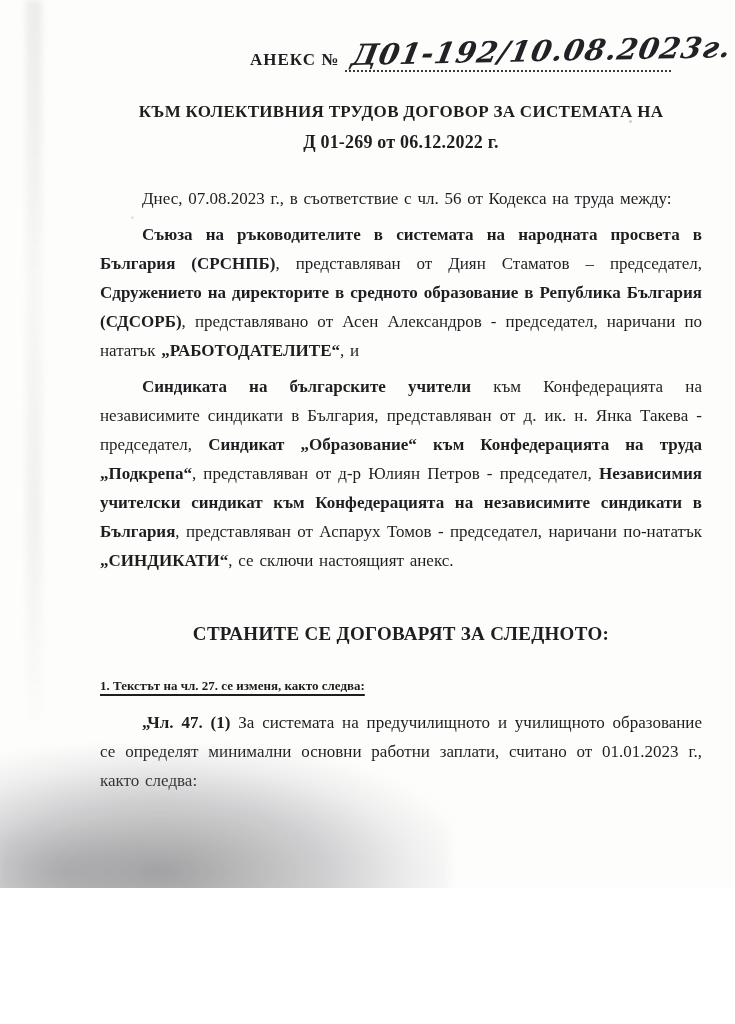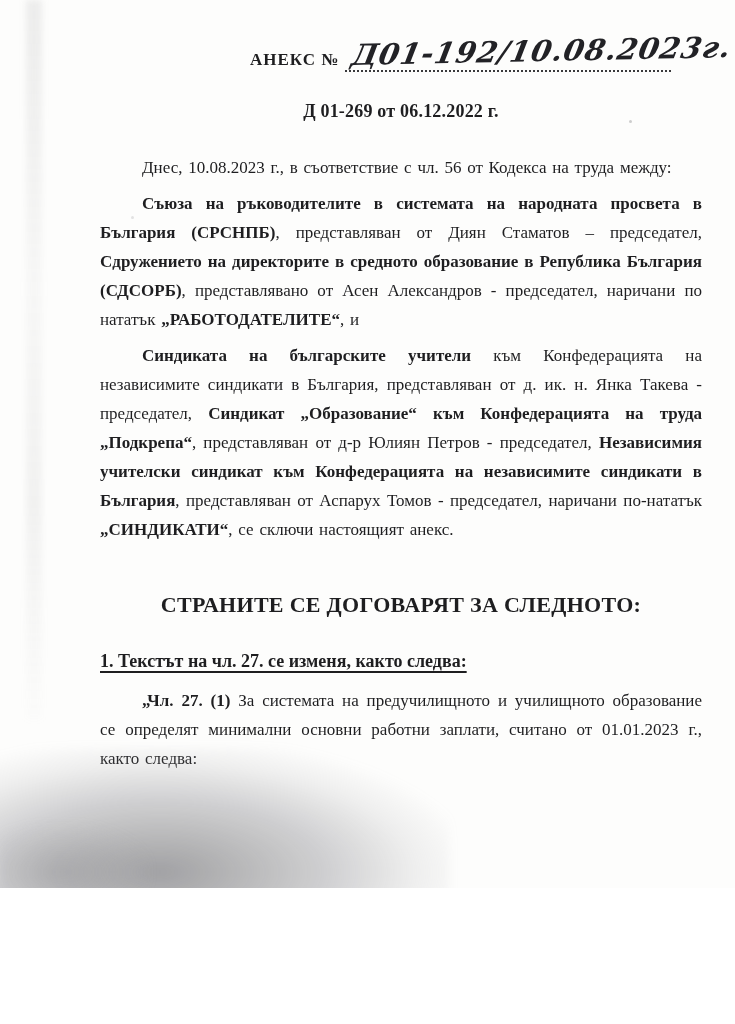--- a/index.html
+++ b/index.html
@@ -82,27 +82,27 @@
     text-align: justify;
     text-indent: 42px;
     word-spacing: 1.5px;
   }
   .para.first { margin-top: 26px; }
   .b { font-weight: bold; }
   .section-heading {
     margin-top: 48px;
     text-align: center;
     font-weight: bold;
-    font-size: 22px;
+    font-size: 19px;
     letter-spacing: 0.3px;
   }
   .clause-heading {
     margin-top: 33px;
     font-weight: bold;
-    font-size: 18px;
+    font-size: 13px;
   }
   .clause-heading .u {
     text-decoration: underline;
     text-decoration-thickness: 2px;
     text-underline-offset: 4px;
   }
   .clause-heading + .para { margin-top: 14px; }
   
   .smudge-main {
     position: absolute;
@@ -146,37 +146,38 @@
 
     <div class="annex-line">
       <span class="annex-label">АНЕКС №</span>
       <span class="annex-number">
         <span class="dotted-line"></span>
         <span class="hw">Д01-192/10.08.2023г.</span>
       </span>
     </div>
 
     <div class="doc-title">
+      <div class="t-line">КЪМ КОЛЕКТИВНИЯ ТРУДОВ ДОГОВОР ЗА СИСТЕМАТА НА</div>
       <div class="t-line t-sub">Д 01-269 от 06.12.2022 г.</div>
     </div>
 
-    <p class="para first"><span>Днес, 10.08.2023 г., в съответствие с чл. 56 от Кодекса на труда между:</span></p>
+    <p class="para first"><span>Днес, 07.08.2023 г., в съответствие с чл. 56 от Кодекса на труда между:</span></p>
 
 
     <p class="para"><span class="b">Съюза на ръководителите в системата на народната просвета в България (СРСНПБ)</span><span>, представляван от Диян Стаматов – председател, </span><span class="b">Сдружението на директорите в средното образование в Република България (СДСОРБ)</span><span>, представлявано от Асен Александров - председател, наричани по нататък </span><span class="b">„РАБОТОДАТЕЛИТЕ“</span><span>, и</span></p>
 
     <p class="para"><span class="b">Синдиката на българските учители</span><span> към Конфедерацията на независимите синдикати в България, представляван от д. ик. н. Янка Такева - председател, </span><span class="b">Синдикат „Образование“ към Конфедерацията на труда „Подкрепа“</span><span>, представляван от д-р Юлиян Петров - председател, </span><span class="b">Независимия учителски синдикат към Конфедерацията на независимите синдикати в България</span><span>, представляван от Аспарух Томов - председател, наричани по-нататък </span><span class="b">„СИНДИКАТИ“</span><span>, се сключи настоящият анекс.</span></p>
 
     <div class="section-heading">СТРАНИТЕ СЕ ДОГОВАРЯТ ЗА СЛЕДНОТО:</div>
 
     <div class="clause-heading">
       <span class="u">1. Текстът на чл. 27. се изменя, както следва:</span>
     </div>
 
-    <p class="para"><span class="b">„Чл. 27. (1)</span><span> За системата на предучилищното и училищното образование се определят минимални основни работни заплати, считано от 01.01.2023 г., както следва:</span></p>
+    <p class="para"><span class="b">„Чл. 47. (1)</span><span> За системата на предучилищното и училищното образование се определят минимални основни работни заплати, считано от 01.01.2023 г., както следва:</span></p>
 
   </div>
 
   <div class="smudge-main"></div>
   <div class="smudge-side"></div>
   <div class="speck s1"></div>
   <div class="speck s2"></div>
   <div class="speck s3"></div>
   <div class="speck s4"></div>
   <div class="speck s5"></div>

